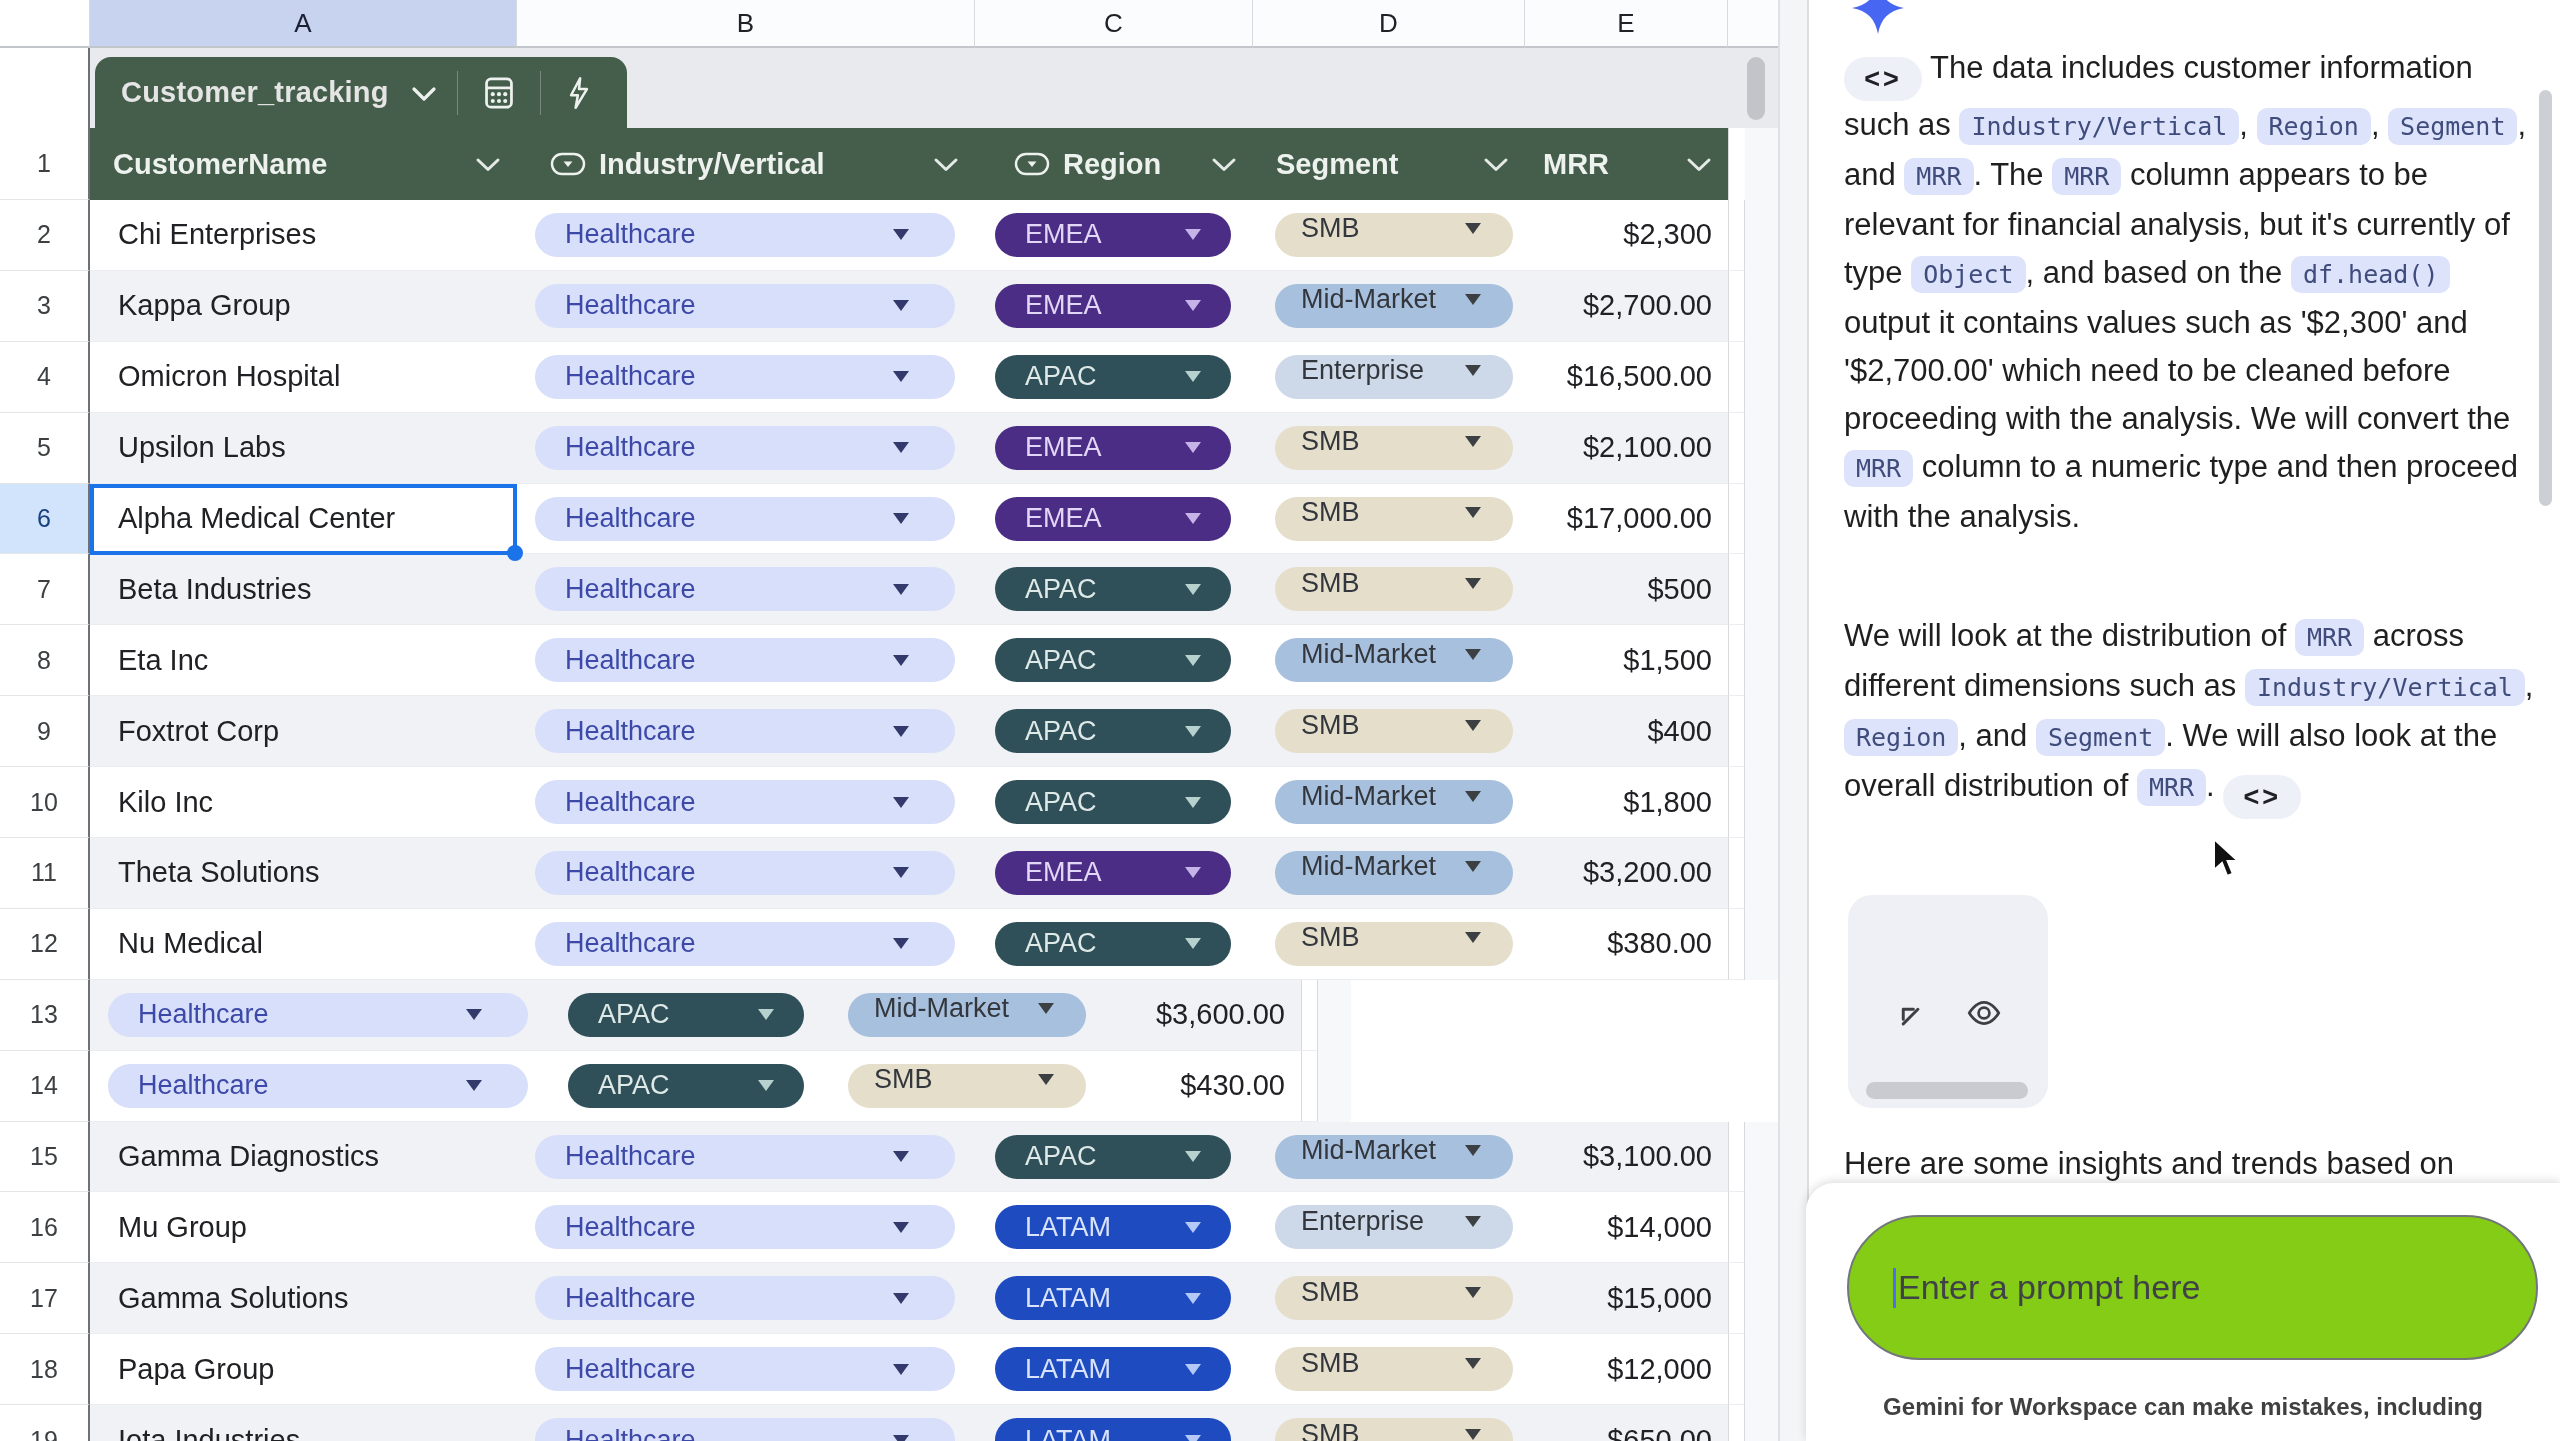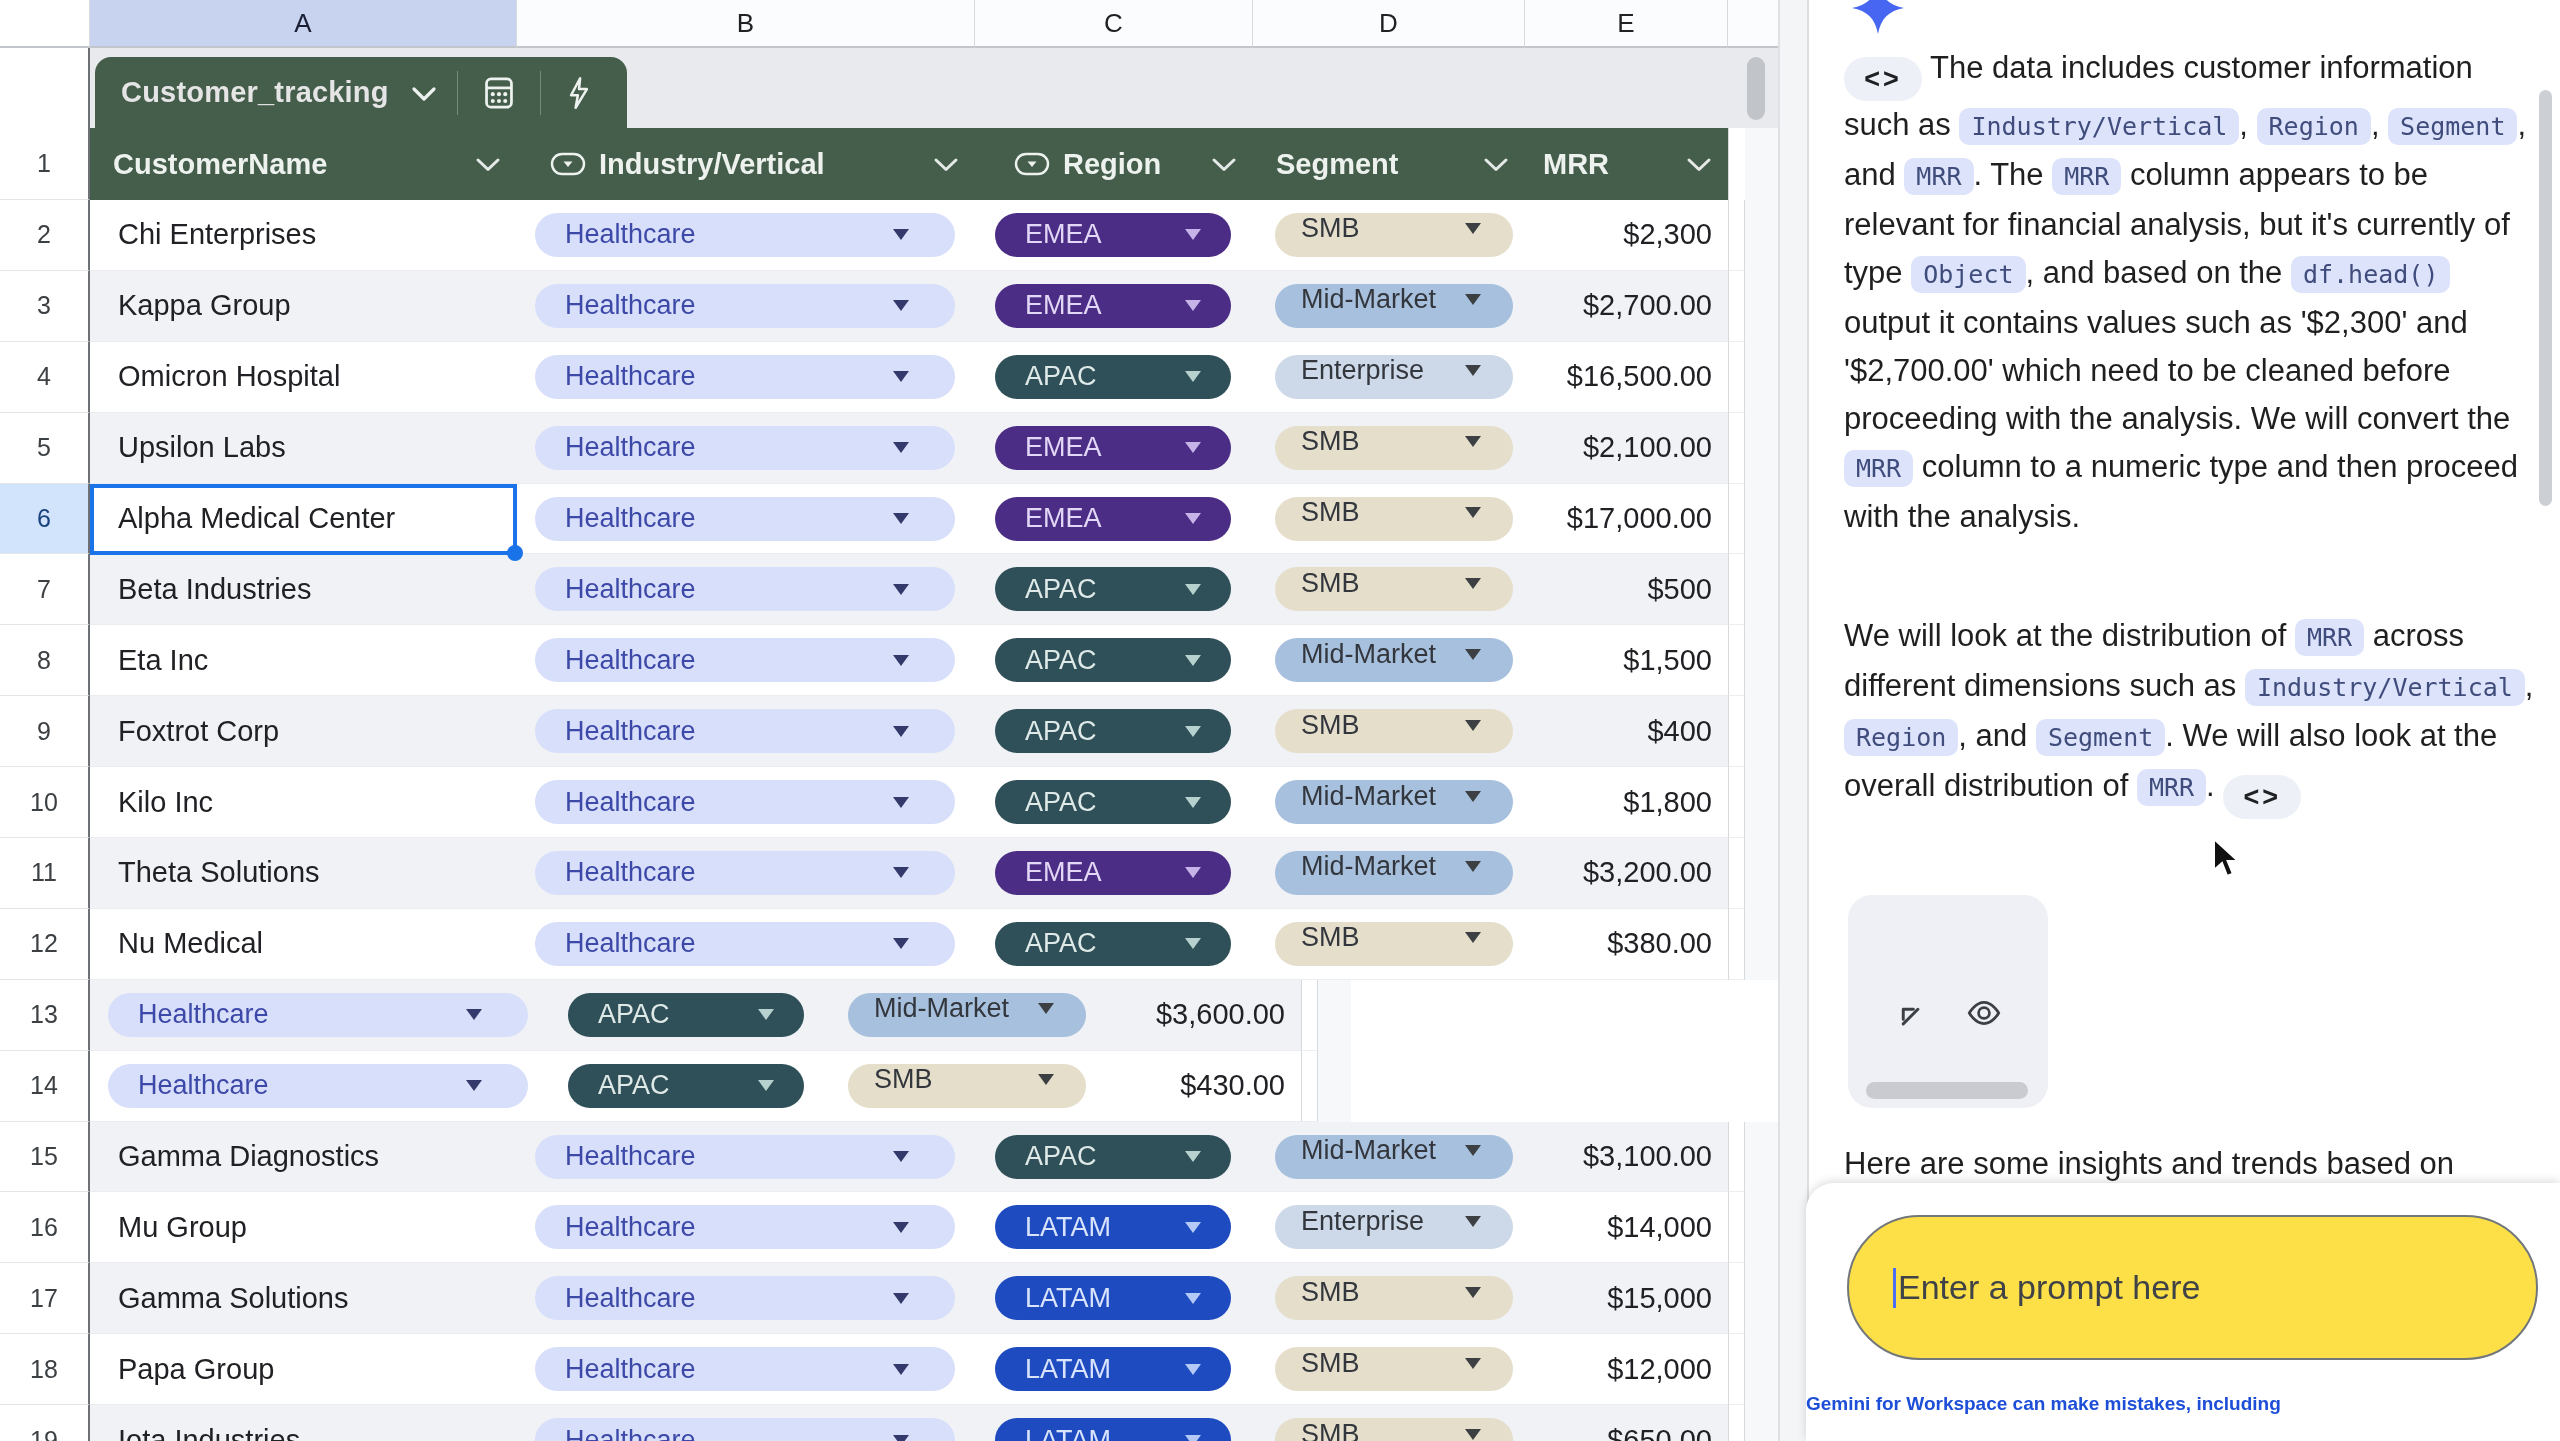--- a/index.html
+++ b/index.html
@@ -92,26 +92,26 @@
   #preview-card .card-icons { position:absolute; left:0; top:103px; width:100%; display:flex;
                               justify-content:center; gap:36px; }
   #preview-card .card-bar { position:absolute; left:18px; top:187px; width:162px; height:17px;
                             border-radius:9px; background:#c9cbd0; }
 
   #insights-line { top:1140px; white-space:nowrap; }
 
   #prompt-card { position:absolute; left:28px; top:1183px; width:754px; height:258px; background:#fff;
                  border-radius:28px 0 0 0; box-shadow:0 -2px 10px rgba(0,0,0,.14); }
   #prompt-input { position:absolute; left:41px; top:32px; width:691px; height:145px;
-                  border:2px solid #72777b; border-radius:73px; background:#fde047;
+                  border:2px solid #72777b; border-radius:73px; background:#84cc16;
                   display:flex; align-items:center; padding-left:44px; }
   #text-cursor { width:3px; height:40px; background:#4b6ef5; margin-right:2px; }
   #prompt-placeholder { font-size:34px; color:#3f4246; }
-  #prompt-footer { position:absolute; left:0; top:210px; width:100%; text-align:left;
-                   font-size:19px; font-weight:700; color:#1d4ed8; }
+  #prompt-footer { position:absolute; left:0; top:210px; width:100%; text-align:center;
+                   font-size:24px; font-weight:700; color:#404040; }
 
   #panel-vscroll-thumb { position:absolute; left:761px; top:90px; width:13px; height:416px;
                          background:#ccd0d4; border-radius:7px; }
 
   #mouse-cursor { position:absolute; left:2212px; top:838px; }
 </style>
 </head>
 <body>
 
 <div id="stage">

